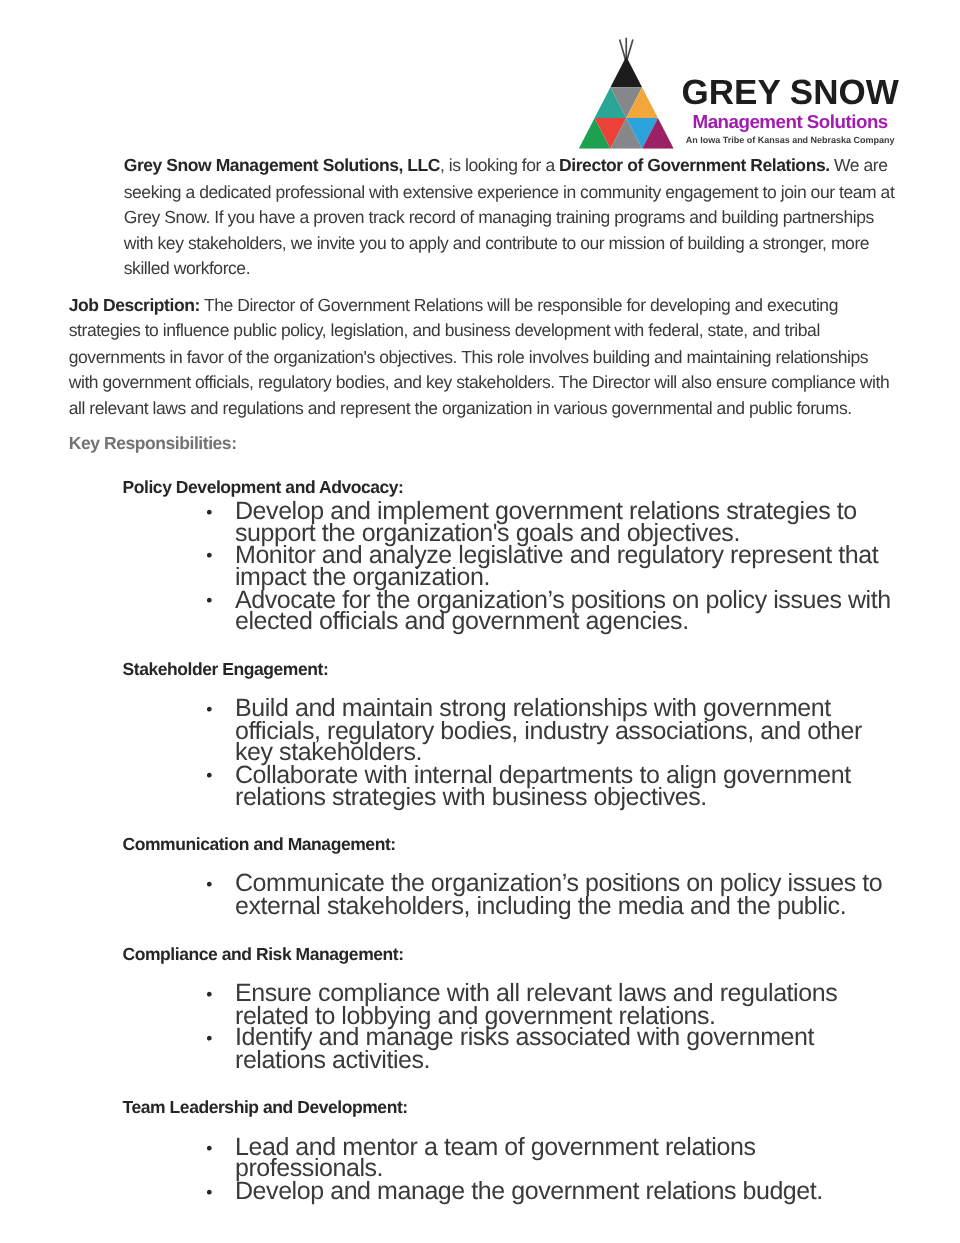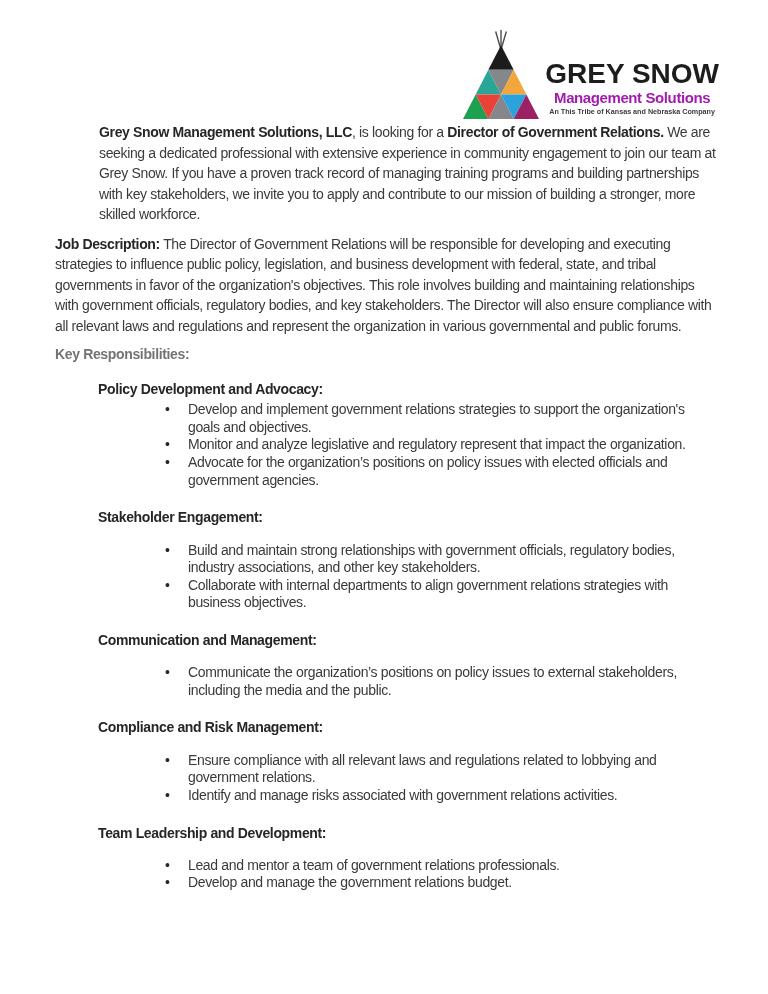--- a/index.html
+++ b/index.html
@@ -49,21 +49,21 @@
   .section-title {
     font-size:14px; font-weight:bold; color:#262626;
     line-height:18px; letter-spacing:-0.35px;
     margin-left:43px;
   }
   ul.bullets { list-style:none; margin-top:15.3px; }
   .section.first ul.bullets { margin-top:3.3px; }
   ul.bullets li {
     position:relative;
     padding-left:133px; padding-right:6px;
-    font-size:14px; line-height:17.6px; letter-spacing:-0.35px;
+    font-size:20px; line-height:17.6px; letter-spacing:-0.35px;
     color:#3a3a3a;
   }
   ul.bullets li::before {
     content:"\2022";
     position:absolute; left:110px; top:0;
     font-size:14px; color:#262626;
   }
 </style>
 </head>
 <body>
@@ -84,21 +84,21 @@
         <polygon points="66.65,52.3 50,84.7 83.35,84.7" fill="#f2a73d"></polygon>
         <polygon points="16.65,84.7 0,117 33.3,117" fill="#1ba14f"></polygon>
         <polygon points="16.65,84.7 50,84.7 33.3,117" fill="#ea4238"></polygon>
         <polygon points="50,84.7 33.3,117 66.7,117" fill="#85878a"></polygon>
         <polygon points="50,84.7 83.35,84.7 66.7,117" fill="#2ba2db"></polygon>
         <polygon points="83.35,84.7 66.7,117 100,117" fill="#9c2064"></polygon>
       </svg>
       <div class="logo-text">
         <div class="logo-name">GREY SNOW</div>
         <div class="logo-subtitle">Management Solutions</div>
-        <div class="logo-tagline">An This Tribe of Kansas and Nebraska Company</div>
+        <div class="logo-tagline">An Iowa Tribe of Kansas and Nebraska Company</div>
       </div>
     </div>
   </header>
 
   <p class="para p1"><strong>Grey Snow Management Solutions, LLC</strong><span>, is looking for a </span><strong>Director of Government Relations.</strong><span> We are seeking a dedicated professional with extensive experience in community engagement to join our team at Grey Snow. If you have a proven track record of managing training programs and building partnerships with key stakeholders, we invite you to apply and contribute to our mission of building a stronger, more skilled workforce.</span></p>
 
   <p class="para p2"><strong>Job Description:</strong><span> The Director of Government Relations will be responsible for developing and executing strategies to influence public policy, legislation, and business development with federal, state, and tribal governments in favor of the organization's objectives. This role involves building and maintaining relationships with government officials, regulatory bodies, and key stakeholders. The Director will also ensure compliance with all relevant laws and regulations and represent the organization in various governmental and public forums.</span></p>
 
   <div class="key-heading">Key Responsibilities:</div>
 

